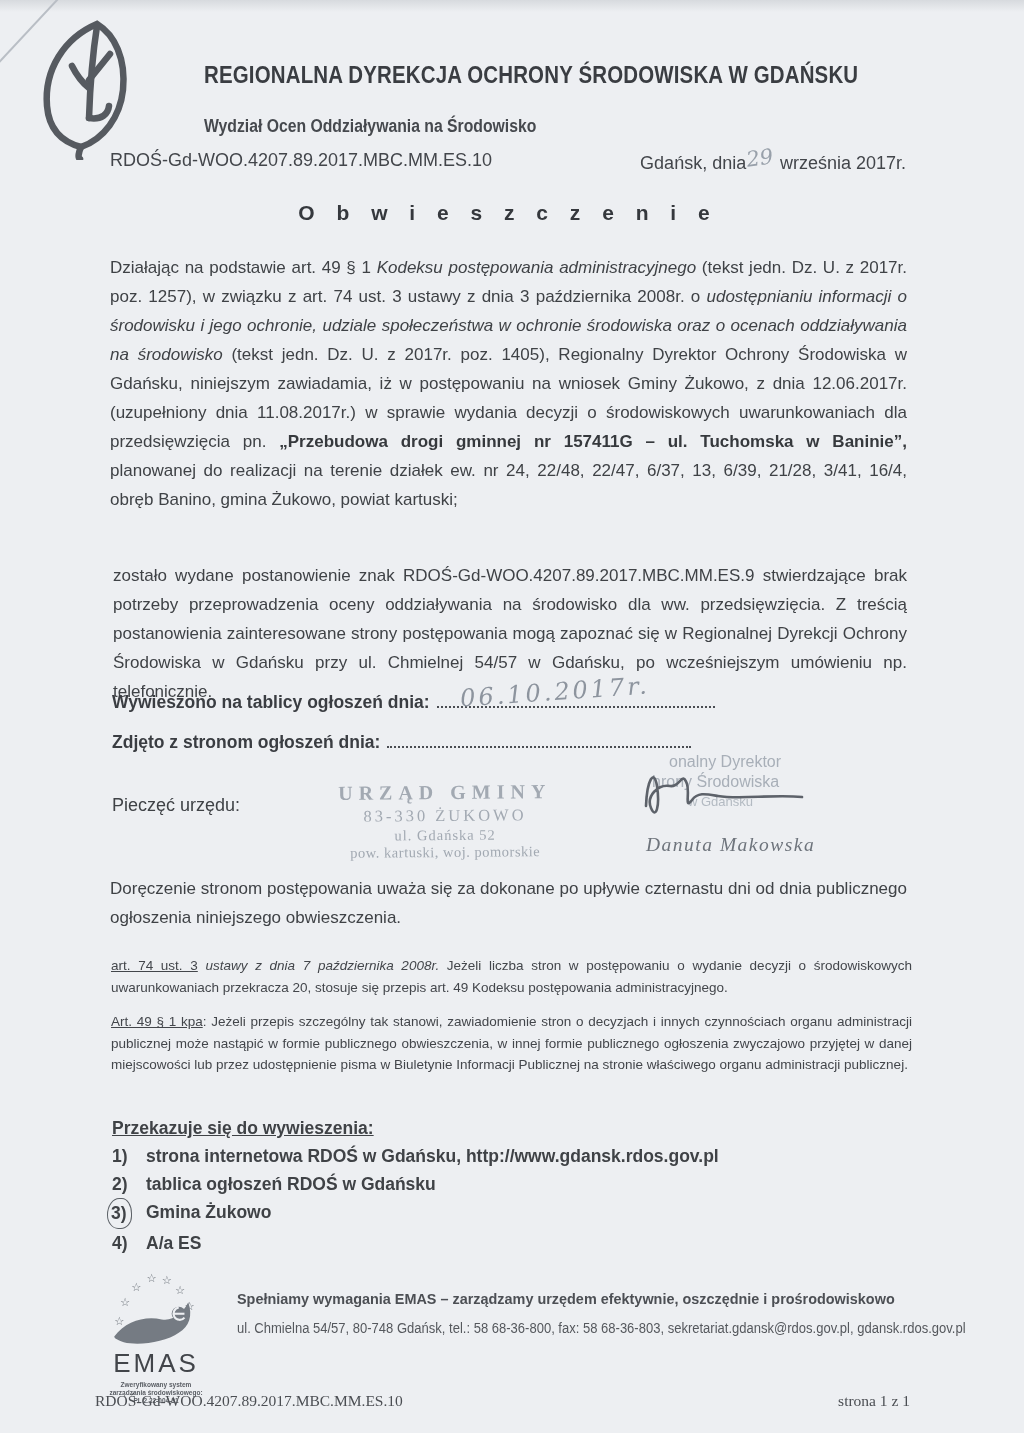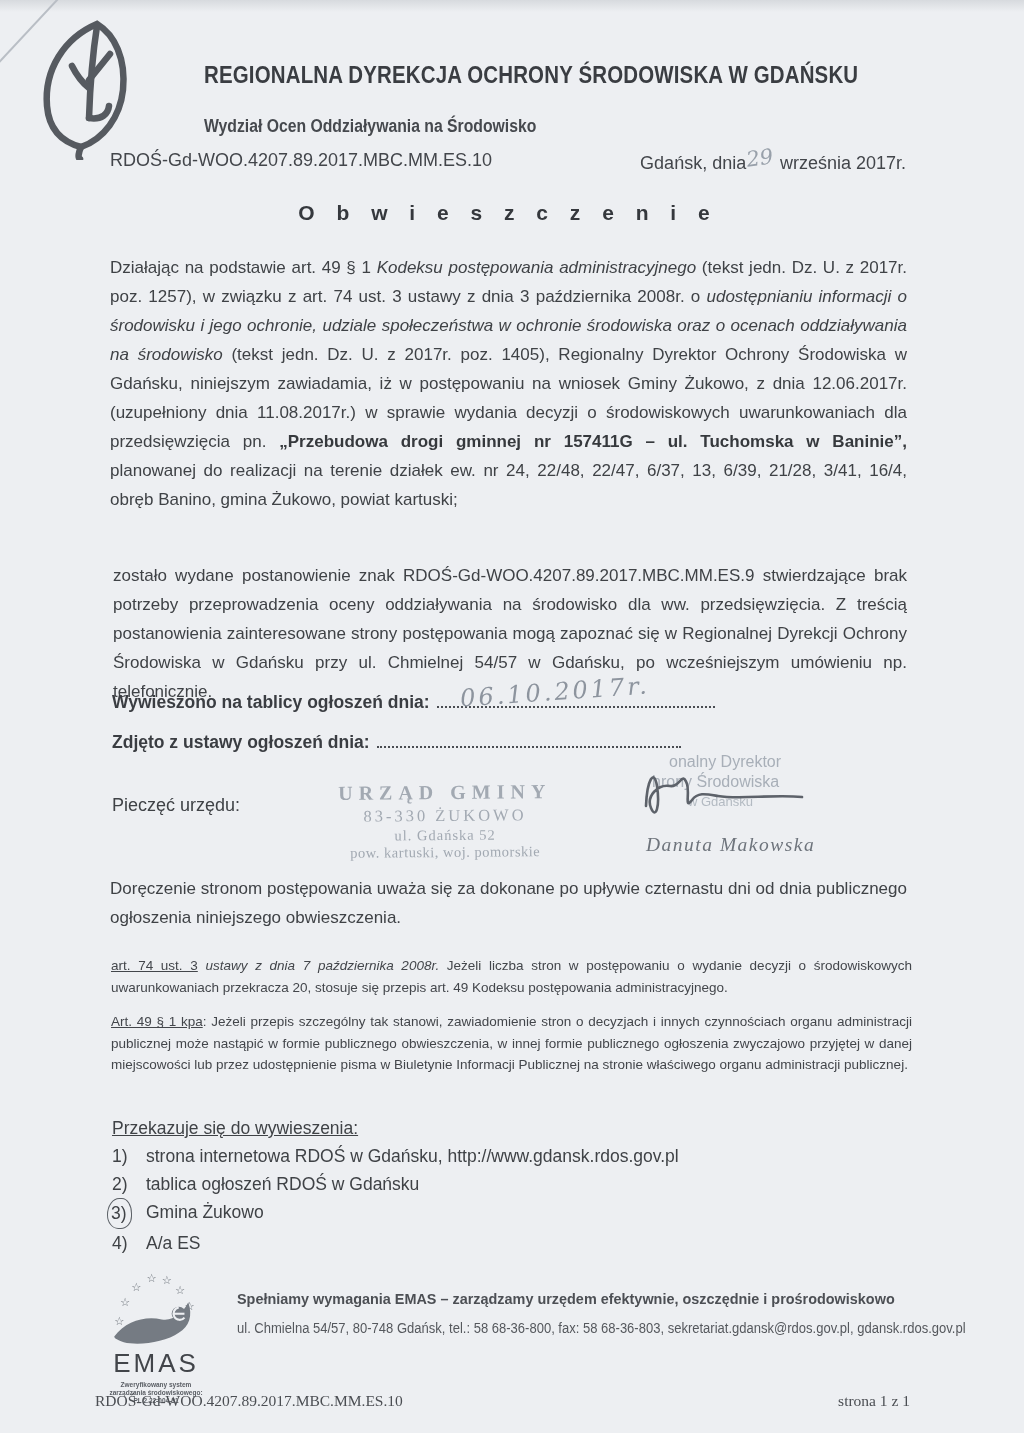--- a/index.html
+++ b/index.html
@@ -67,21 +67,21 @@
 
   
   .footnote { position:absolute; left:111px; width:801px; font-size:13.5px; line-height:21.5px;
     text-align:justify; color:#43464b; }
   .fn1 { top:955px; }
   .fn2 { top:1011px; }
   .fn-ref { text-decoration:underline; }
   .fn-italic { font-style:italic; }
 
   
-  .dist { position:absolute; left:112px; top:1118px; font-size:17.5px; color:#3f4246; }
+  .dist { position:absolute; left:112px; top:1118px; font-size:17.5px; color:#3f4246;font-weight:bold; }
   .dist-heading { text-decoration:underline; margin-bottom:3px; }
   .dist-item { display:flex; line-height:28px; }
   .dist-num { width:34px; flex:none; }
   .pen-circle { display:inline-block; border:1.7px solid #5c6167; border-radius:55% 45% 50% 50% / 60% 55% 45% 50%;
     padding:0 4px 1px 3px; margin-left:-5px; }
 
   
   .emas-block { position:absolute; left:101px; top:1272px; width:110px; text-align:center; }
   .emas-word { font-size:26px; letter-spacing:3px; color:#42454a; margin-top:-2px; font-weight:500; }
   .emas-sub { font-size:6.5px; line-height:8px; color:#5a5e64; margin-top:2px; font-weight:bold; }
@@ -124,21 +124,21 @@
   <div class="para p1">
     <span>Działając na podstawie art. 49 § 1 </span><span class="law-italic">Kodeksu postępowania administracyjnego</span><span> (tekst jedn. Dz. U. z 2017r. poz. 1257), w związku z art. 74 ust. 3 ustawy z dnia 3 października 2008r. o </span><span class="law-italic">udostępnianiu informacji o środowisku i jego ochronie, udziale społeczeństwa w ochronie środowiska oraz o ocenach oddziaływania na środowisko</span><span> (tekst jedn. Dz. U. z 2017r. poz. 1405), Regionalny Dyrektor Ochrony Środowiska w Gdańsku, niniejszym zawiadamia, iż w postępowaniu na wniosek Gminy Żukowo, z dnia 12.06.2017r. (uzupełniony dnia 11.08.2017r.) w sprawie wydania decyzji o środowiskowych uwarunkowaniach dla przedsięwzięcia pn. </span><span class="proj-bold">„Przebudowa drogi gminnej nr 157411G – ul. Tuchomska w Baninie”,</span><span> planowanej do realizacji na terenie działek ew. nr 24, 22/48, 22/47, 6/37, 13, 6/39, 21/28, 3/41, 16/4, obręb Banino, gmina Żukowo, powiat kartuski;</span>
   </div>
 
   <div class="para p2">zostało wydane postanowienie znak RDOŚ-Gd-WOO.4207.89.2017.MBC.MM.ES.9 stwierdzające brak potrzeby przeprowadzenia oceny oddziaływania na środowisko dla ww. przedsięwzięcia. Z treścią postanowienia zainteresowane strony postępowania mogą zapoznać się w Regionalnej Dyrekcji Ochrony Środowiska w Gdańsku przy ul. Chmielnej 54/57 w Gdańsku, po wcześniejszym umówieniu np. telefonicznie.</div>
 
   <div class="posted-row">
     <span>Wywieszono na tablicy ogłoszeń dnia:</span><span class="dots dots-1"><span class="hand-date">06.10.2017r.</span></span>
   </div>
   <div class="removed-row">
-    <span>Zdjęto z ustawy ogłoszeń dnia:</span><span class="dots dots-2"></span>
+    <span>Zdjęto z stronom ogłoszeń dnia:</span><span class="dots dots-2"></span>
   </div>
 
   <div class="seal-label">Pieczęć urzędu:</div>
   <div class="muni-stamp">
     <div class="s1">URZĄD GMINY</div>
     <div class="s2">83-330 ŻUKOWO</div>
     <div class="s3">ul. Gdańska 52</div>
     <div class="s4">pow. kartuski, woj. pomorskie</div>
   </div>
 

